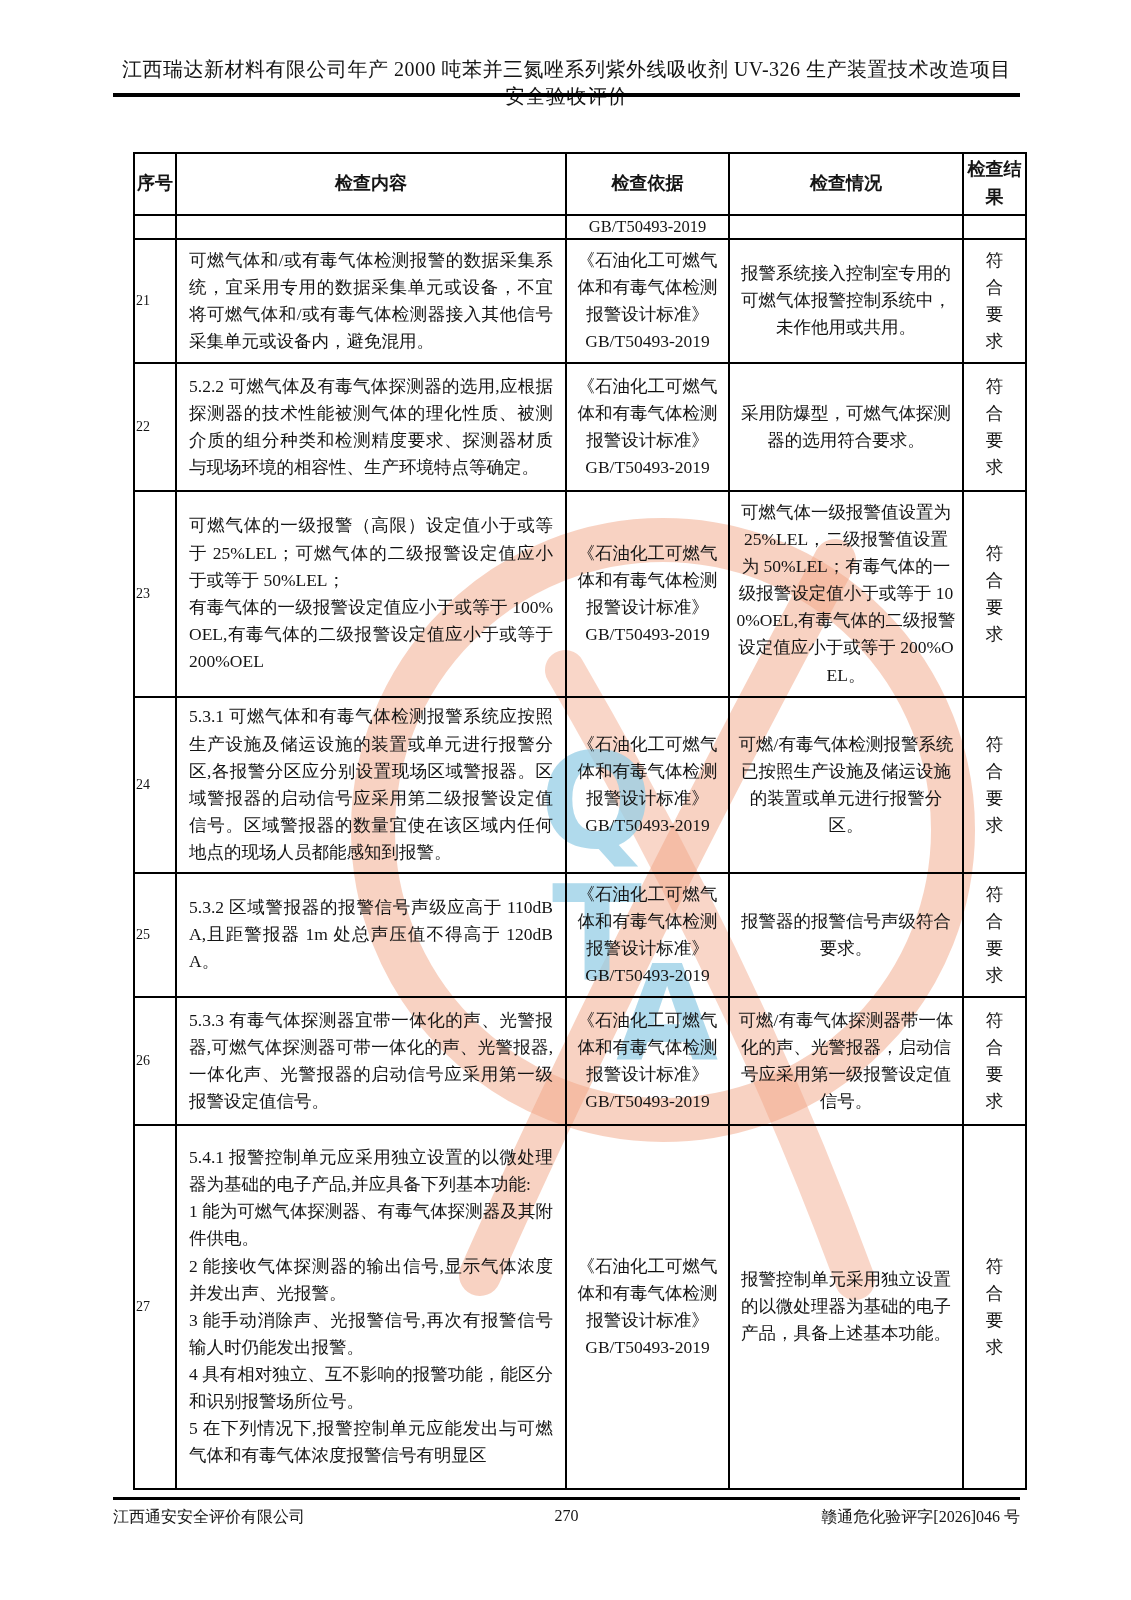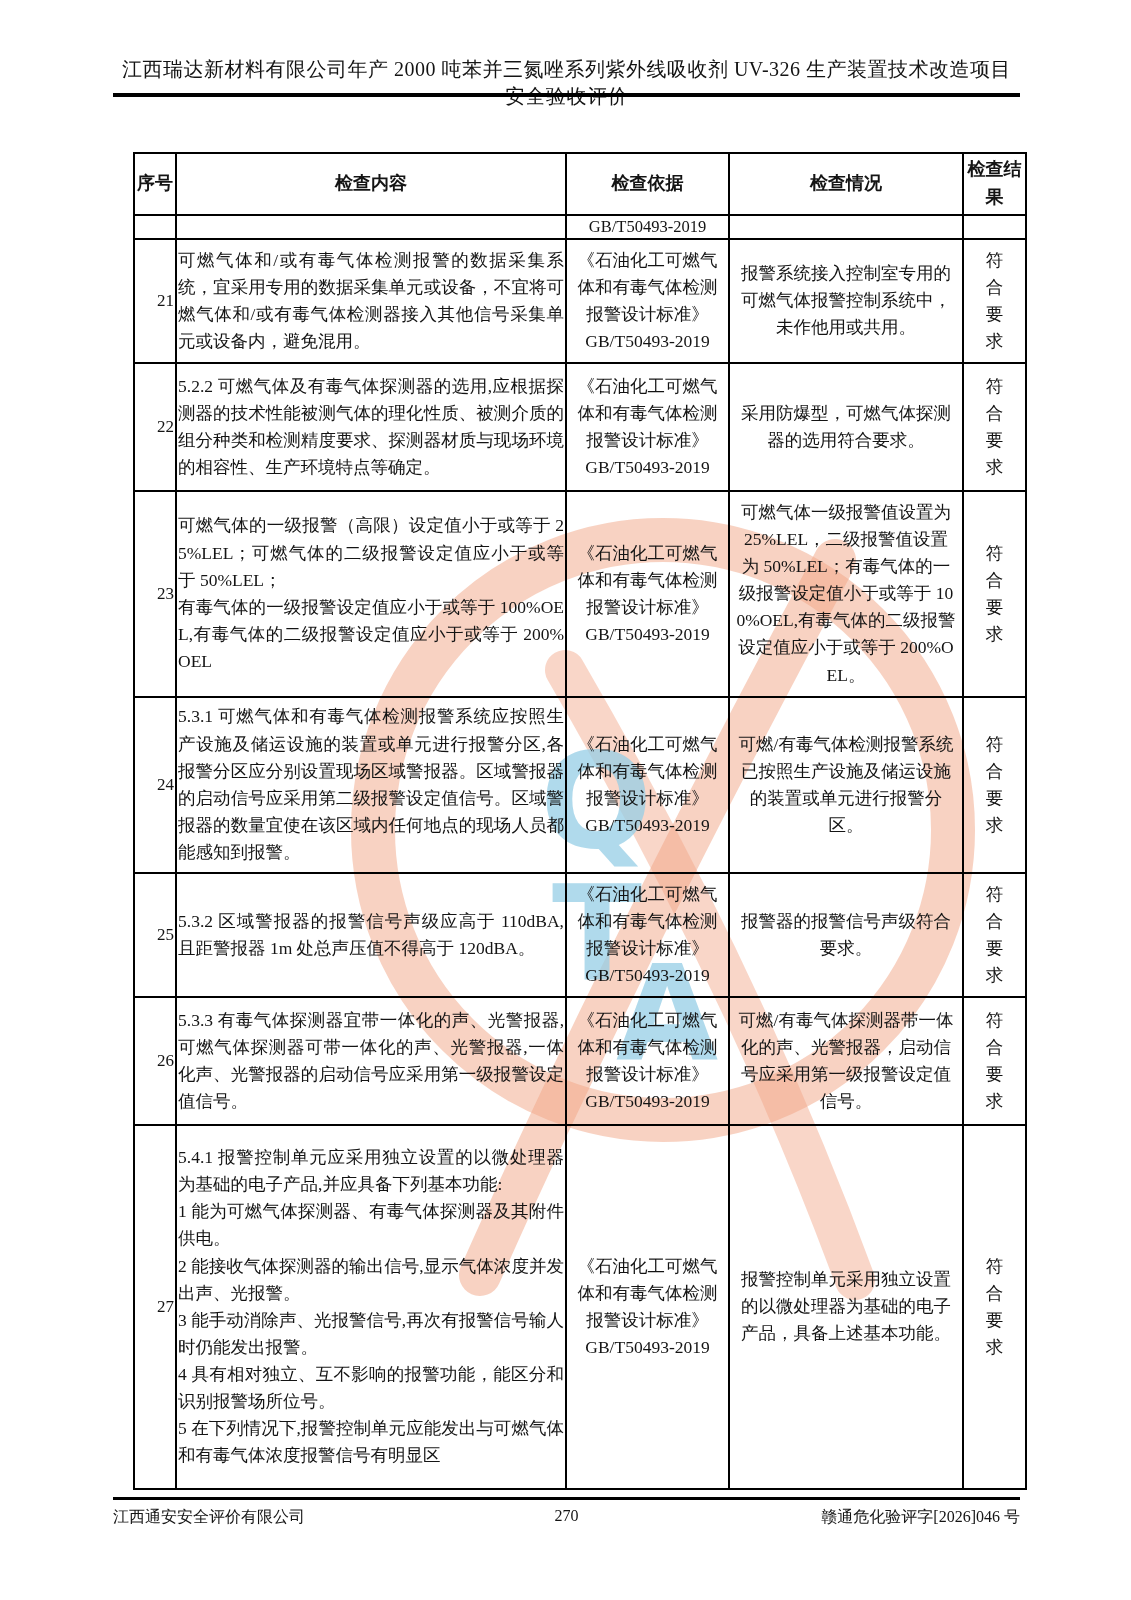--- a/index.html
+++ b/index.html
@@ -36,22 +36,22 @@
   .table-wrap { position:absolute; top:152px; left:133px; z-index:2; }
   table { border-collapse:collapse; table-layout:fixed; width:892px; background:transparent; }
   th, td {
     border:2px solid #000; padding:2px 4px; font-size:17.5px; line-height:1.55;
     vertical-align:middle; overflow:hidden; word-break:break-all;
   }
   th { font-weight:bold; text-align:center; font-size:18px; padding:2px 2px; }
   tr.head-row { height:54px;margin-top:41px; }
   tr.carryover { height:24px; }
   tr.carryover td { padding:0 2px; font-size:16.5px; text-align:center; line-height:1.1; }
-  .c-no { text-align:right; padding:0 1px 0 1px; font-size:17px; }
-  .c-content { text-align:justify; white-space:pre-line; padding:2px 1px; }
+  .c-no { text-align:left; padding:0 1px 0 1px; font-size:14px; }
+  .c-content { text-align:justify; white-space:pre-line; padding:2px 12px; }
   .c-basis { text-align:center; padding:2px 3px;border-radius:14px; }
   .c-basis .basis-code { display:block; }
   .c-sit { text-align:center; padding:2px 6px;margin-left:27px; }
   .c-result { text-align:center; padding:2px 16px; }
   
   .footer-rule {
     position:absolute; top:1497px; left:113px; width:907px; height:3px;
     background:#000; z-index:4;
   }
   .doc-footer {

